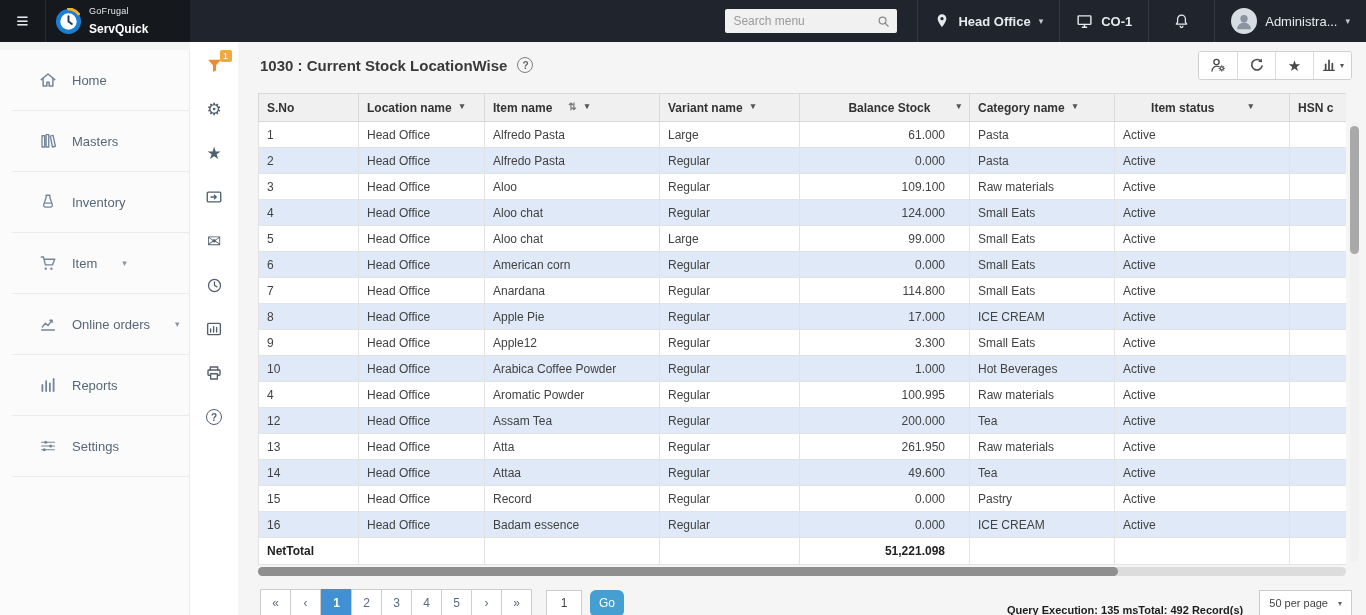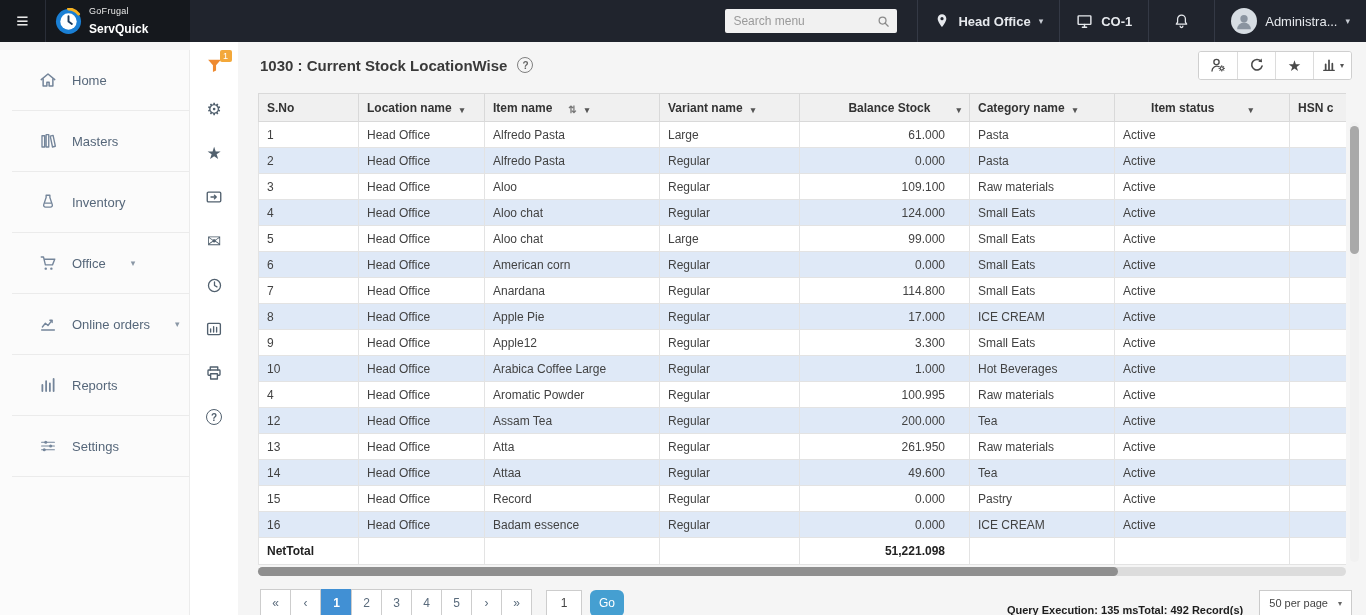--- a/index.html
+++ b/index.html
@@ -52,21 +52,21 @@
   .tb-btn{width:38px;height:27px;border:none;background:#fff;border-left:1px solid #dcdcdc;color:#4a4a4a;display:flex;align-items:center;justify-content:center;gap:3px;cursor:pointer;padding:0;}
   .tb-btn:first-child{border-left:none;}
   .tb-btn .glyph{font-size:15px;line-height:1;}
   .tb-btn .caret{font-size:8px;color:#555;}
 
   
   .table-wrap{margin:5px 0 0 20px;width:1088px;overflow:hidden;background:#fff;}
   table{border-collapse:collapse;table-layout:fixed;width:1151px;background:#fff;}
   th,td{border:1px solid #e3e3e3;font-size:12px;padding:0 8px;white-space:nowrap;overflow:hidden;}
   thead th{background:#f0f0f0;border-color:#d9d9d9;height:28px;font-weight:bold;color:#333;text-align:left;cursor:pointer;}
-  .th-flex{display:flex;align-items:flex-end;}
+  .th-flex{display:flex;align-items:flex-start;}
   .th-caret{font-size:9px;color:#555;margin-left:8px;}
   .th-sort{font-size:10px;color:#777;margin-left:16px;}
   tbody td{height:26px;color:#424242;}
   tbody tr.alt td{background:var(--row-alt);}
   td.num{text-align:right;padding-right:24px;}
   tfoot td{height:27px;font-weight:bold;color:#222;border-top:1px solid #b5b5b5;background:#fff;}
 
   .hscroll{margin:2px 0 0 20px;width:1088px;height:9px;background:#dcdcdc;border-radius:5px;}
   .hthumb{width:860px;height:9px;background:#8f8f8f;border-radius:5px;cursor:pointer;}
   .vscroll{position:absolute;top:80px;right:7px;width:9px;height:440px;background:#f1f1f1;border-radius:5px;}
@@ -184,21 +184,21 @@
     <span class="side-lbl">Inventory</span>
   </div>
   <div class="side-item">
     <span class="side-ic">
       <svg class="ic" width="18" height="18" viewBox="0 0 24 24">
           <circle cx="9" cy="19.5" r="1.6" fill="currentColor"></circle>
           <circle cx="16.5" cy="19.5" r="1.6" fill="currentColor"></circle>
           <path d="M3 4h3l2.5 10.5H18L21 7H7" fill="none" stroke="currentColor" stroke-width="1.8"></path>
         </svg>
     </span>
-    <span class="side-lbl">Office</span>
+    <span class="side-lbl">Item</span>
     <span class="side-caret">▾</span>
   </div>
   <div class="side-item">
     <span class="side-ic">
       <svg class="ic" width="18" height="18" viewBox="0 0 24 24">
           <path d="M3.5 20h17" stroke="currentColor" stroke-width="1.8"></path>
           <path d="M4.5 16l4-5 3.5 3L17 7.5" fill="none" stroke="currentColor" stroke-width="1.8"></path>
           <path d="M14.5 7h3v3" fill="none" stroke="currentColor" stroke-width="1.8"></path>
         </svg>
     </span>
@@ -455,21 +455,21 @@
             <td>Apple12</td>
             <td>Regular</td>
             <td class="num">3.300</td>
             <td>Small Eats</td>
             <td>Active</td>
             <td></td>
           </tr>
           <tr class="alt">
             <td>10</td>
             <td>Head Office</td>
-            <td>Arabica Coffee Large</td>
+            <td>Arabica Coffee Powder</td>
             <td>Regular</td>
             <td class="num">1.000</td>
             <td>Hot Beverages</td>
             <td>Active</td>
             <td></td>
           </tr>
           <tr>
             <td>4</td>
             <td>Head Office</td>
             <td>Aromatic Powder</td>

